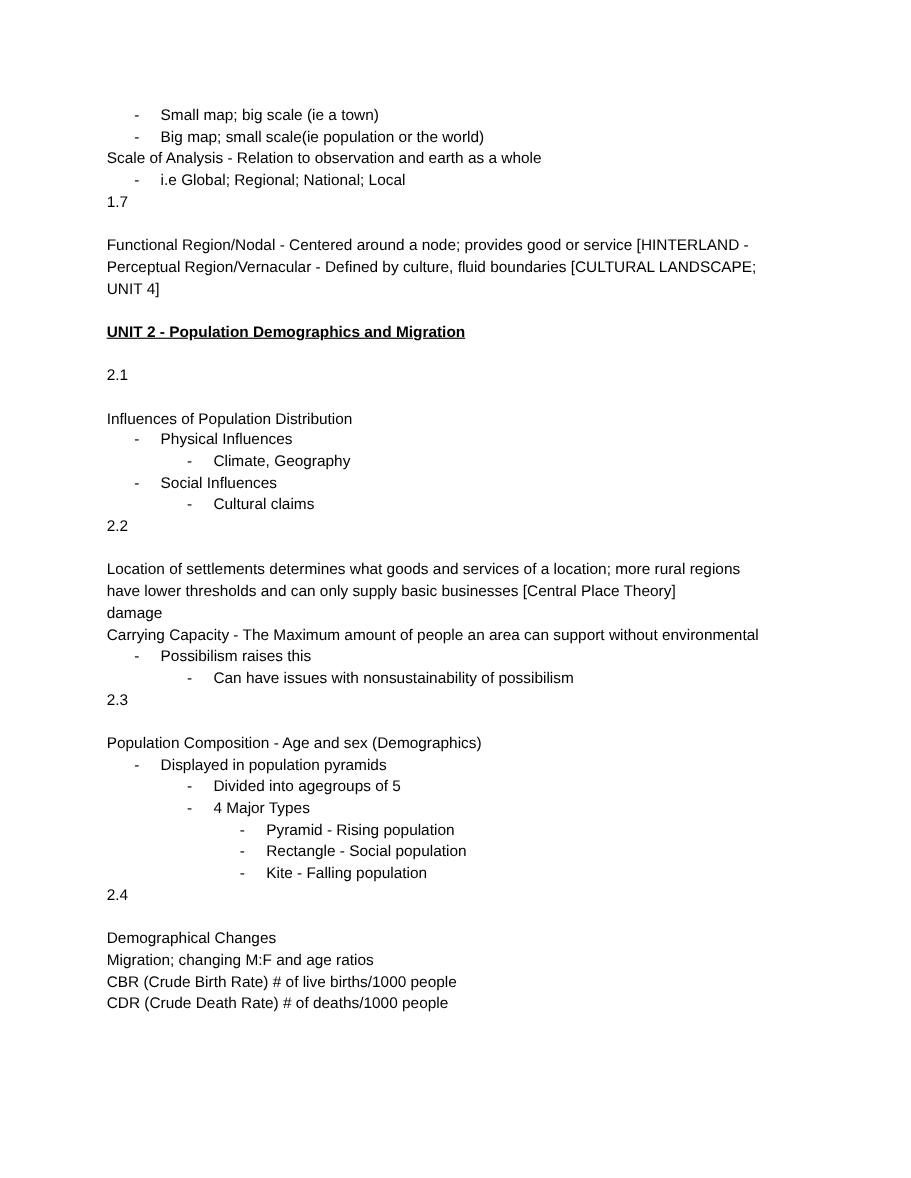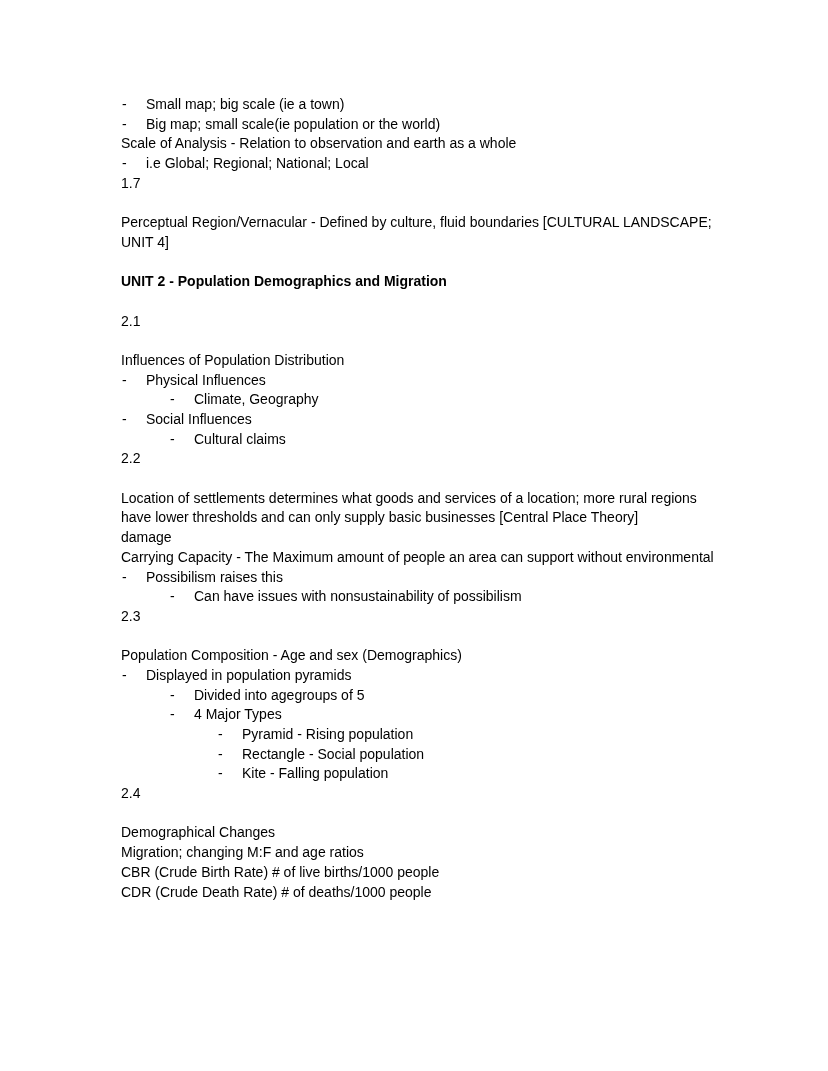--- a/index.html
+++ b/index.html
@@ -21,32 +21,32 @@
     padding: 95px 95px 0 97px;
     background: #ffffff;
   }
   .line {
     height: 19.7px;
     line-height: 19.7px;
     font-size: 14px;
     white-space: nowrap;
     display: flex;
     align-items: baseline;
-    margin-left: 24px;
   }
   .line .bullet {
     display: inline-block;
     width: 24px;
     flex: 0 0 24px;
   }
   .line .txt {
     display: inline-block;
   }
   .line.heading .txt {
     font-weight: bold;
+    text-decoration: underline;
   }
 </style>
 </head>
 <body>
 
 <div class="doc-page">
     <div class="line" style="margin-left: 25px;">
       <span class="bullet">-</span>
       <span class="txt">Small map; big scale (ie a town)</span>
     </div>
@@ -59,20 +59,23 @@
     </div>
     <div class="line" style="margin-left: 25px;">
       <span class="bullet">-</span>
       <span class="txt">i.e Global; Regional; National; Local</span>
     </div>
     <div class="line">
       <span class="txt">1.7</span>
     </div>
     <div class="line">
       <span class="txt"></span>
+    </div>
+    <div class="line">
+      <span class="txt">Functional Region/Nodal - Centered around a node; provides good or service [HINTERLAND -</span>
     </div>
     <div class="line">
       <span class="txt">Perceptual Region/Vernacular - Defined by culture, fluid boundaries [CULTURAL LANDSCAPE;</span>
     </div>
     <div class="line">
       <span class="txt">UNIT 4]</span>
     </div>
     <div class="line">
       <span class="txt"></span>
     </div>

